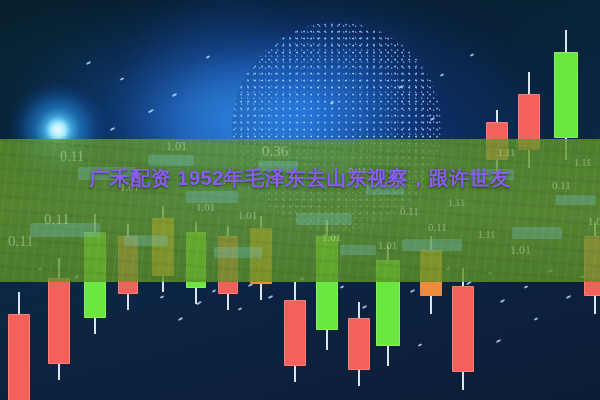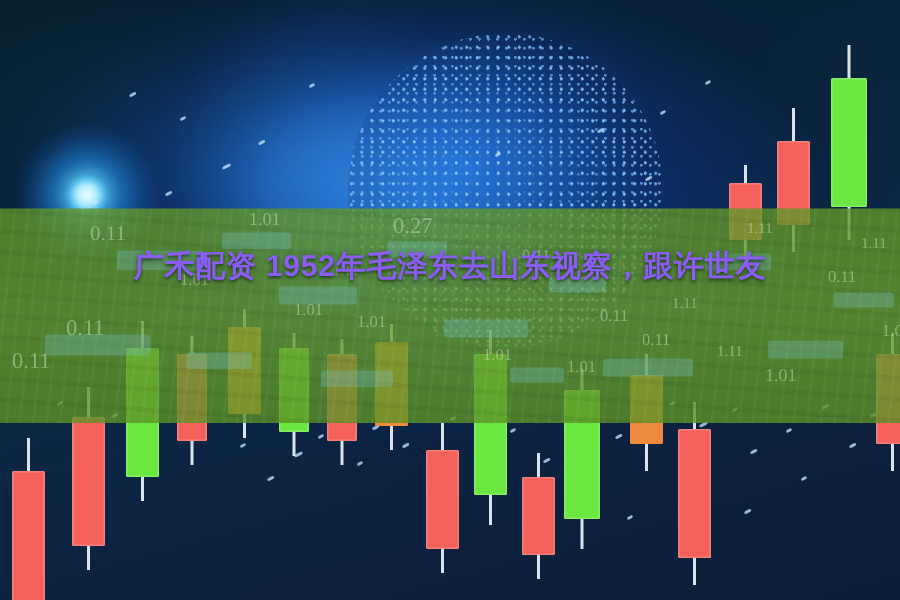--- a/index.html
+++ b/index.html
@@ -338,21 +338,21 @@
       </div>
     <div id="ticks">
         <div class="tick" style="left: 60px; top: 10px; font-size: 14px;">0.11</div>
         <div class="tick" style="left: 120px; top: 42px; font-size: 11px;">1.01</div>
         <div class="tick" style="left: 44px; top: 72px; font-size: 15px;">0.11</div>
         <div class="tick" style="left: 8px; top: 94px; font-size: 15px;">0.11</div>
         <div class="tick" style="left: 196px; top: 62px; font-size: 11px;">1.01</div>
         <div class="tick" style="left: 222px; top: 36px; font-size: 10px;">1.11</div>
         <div class="tick" style="left: 238px; top: 70px; font-size: 11px;">1.01</div>
         <div class="tick" style="left: 166px; top: 0px; font-size: 12px;">1.01</div>
-        <div class="tick" style="left: 262px; top: 4px; font-size: 15px;">0.27</div>
+        <div class="tick" style="left: 262px; top: 4px; font-size: 15px;">0.36</div>
         <div class="tick" style="left: 322px; top: 92px; font-size: 11px;">1.01</div>
         <div class="tick" style="left: 400px; top: 66px; font-size: 11px;">0.11</div>
         <div class="tick" style="left: 448px; top: 58px; font-size: 10px;">1.11</div>
         <div class="tick" style="left: 428px; top: 82px; font-size: 11px;">0.11</div>
         <div class="tick" style="left: 478px; top: 90px; font-size: 10px;">1.11</div>
         <div class="tick" style="left: 378px; top: 100px; font-size: 11px;">1.01</div>
         <div class="tick" style="left: 510px; top: 104px; font-size: 12px;">1.01</div>
         <div class="tick" style="left: 552px; top: 40px; font-size: 11px;">0.11</div>
         <div class="tick" style="left: 574px; top: 18px; font-size: 10px;">1.11</div>
         <div class="tick" style="left: 498px; top: 8px; font-size: 10px;">1.11</div>

